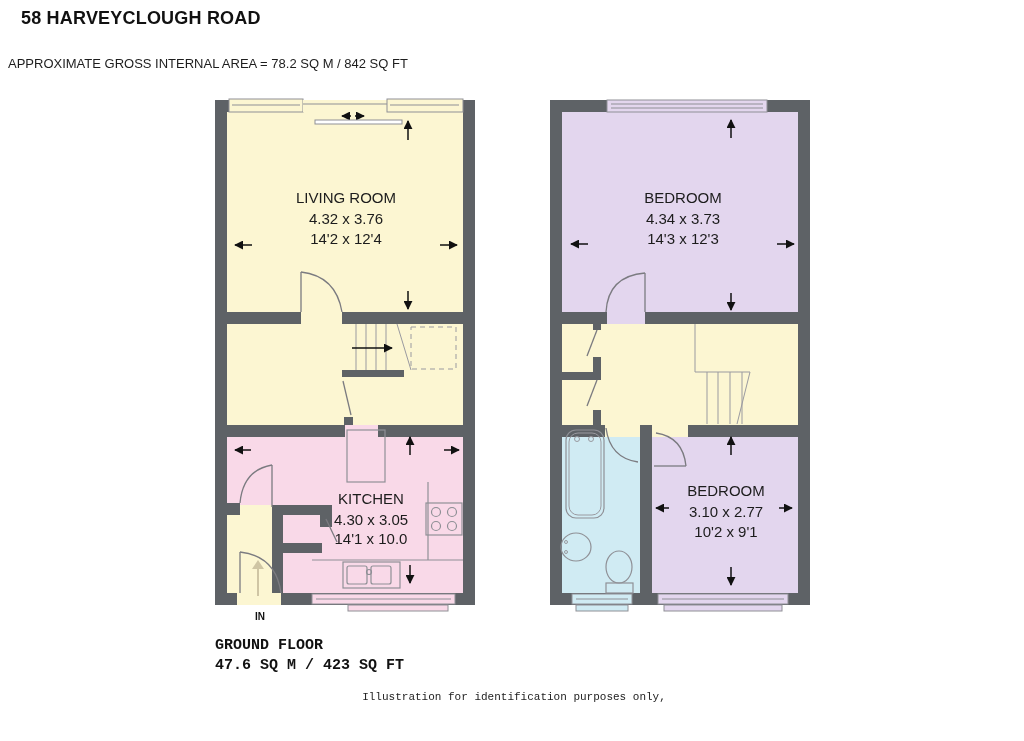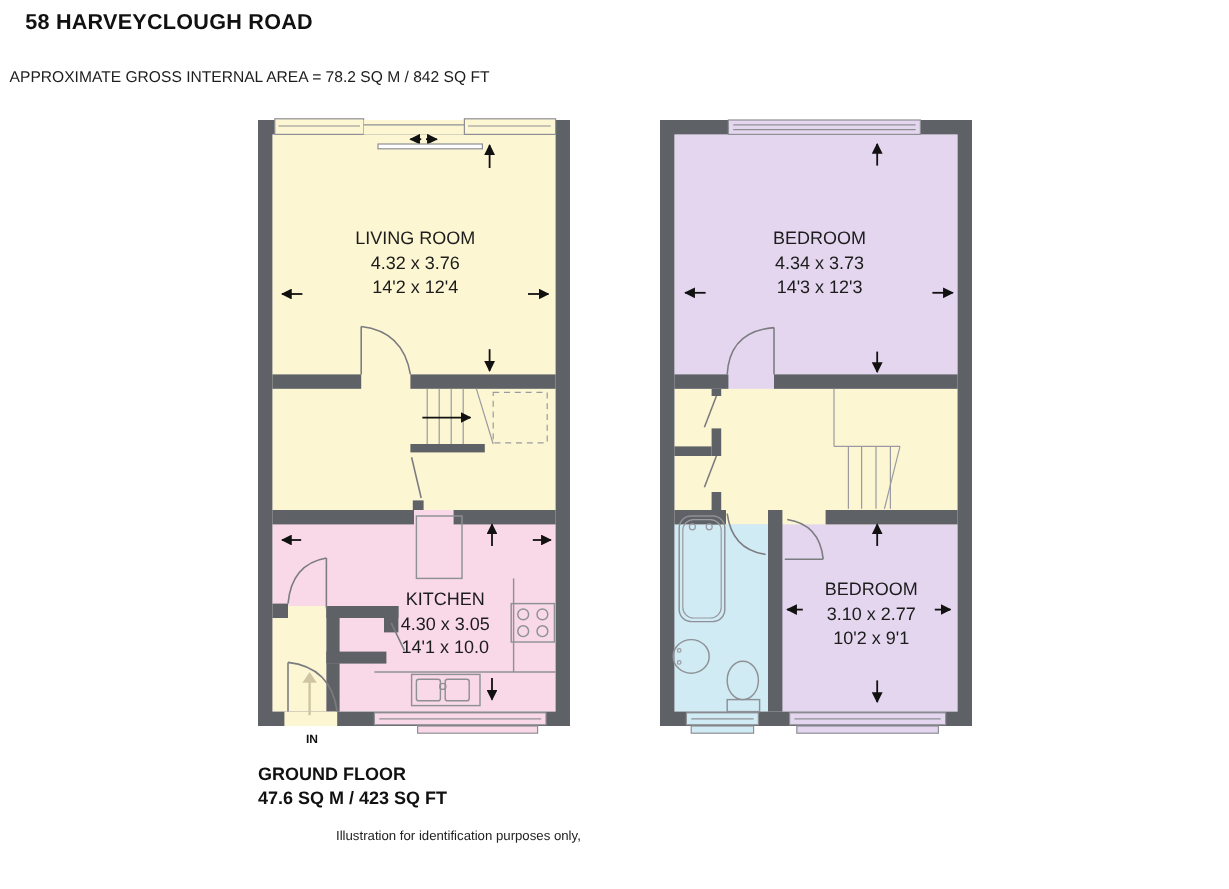--- a/index.html
+++ b/index.html
@@ -2,24 +2,24 @@
 <html><head>
 <meta charset="utf-8">
 <style>
   html,body{margin:0;padding:0;background:#ffffff;}
   #stage{position:relative;width:1024px;height:741px;background:#ffffff;overflow:hidden;
          font-family:"Liberation Sans",sans-serif;color:#111;}
   .abs{position:absolute;}
   #title{left:21px;top:8px;font-size:18px;font-weight:bold;letter-spacing:.2px;}
   #subtitle{left:8px;top:40px;font-size:13px;color:#1d1d1d;margin-top:16px;}
   #in-label{left:240px;top:611px;width:40px;text-align:center;font-size:10px;font-weight:600;}
-  .floor-label{font-size:15px;font-weight:bold;line-height:20px;}
+  .floor-label{font-size:15px;font-weight:bold;line-height:20px;font-family:Liberation Mono, monospace;}
   #gf-label{left:215px;top:636px;}
   #ff-label{left:548px;top:636px;}
-  #footer{left:280px;top:690px;width:500px;text-align:left;font-size:11px;line-height:15px;color:#222;}
+  #footer{left:264px;top:690px;width:500px;text-align:center;font-size:11px;line-height:15px;color:#222;font-family:Liberation Mono, monospace;}
   svg{position:absolute;left:0;top:0;}
   .wall{fill:#5e6266;}
   .fx{stroke:#8f9096;stroke-width:1.2;fill:none;}
   .fxthin{stroke:#9a9aa0;stroke-width:1;fill:none;}
   .door{stroke:#7b7b80;stroke-width:1.3;fill:none;}
   .dash{stroke:#9a9aa0;stroke-width:1;fill:none;stroke-dasharray:5 4;}
   .marr{stroke:#111;stroke-width:1.5;fill:none;}
   .winline{stroke:#8f9096;stroke-width:1;}
   .winbox{stroke:#8f9096;stroke-width:1;}
   text.rm{font-family:"Liberation Sans",sans-serif;font-size:15px;fill:#1c1c1c;text-anchor:middle;}

